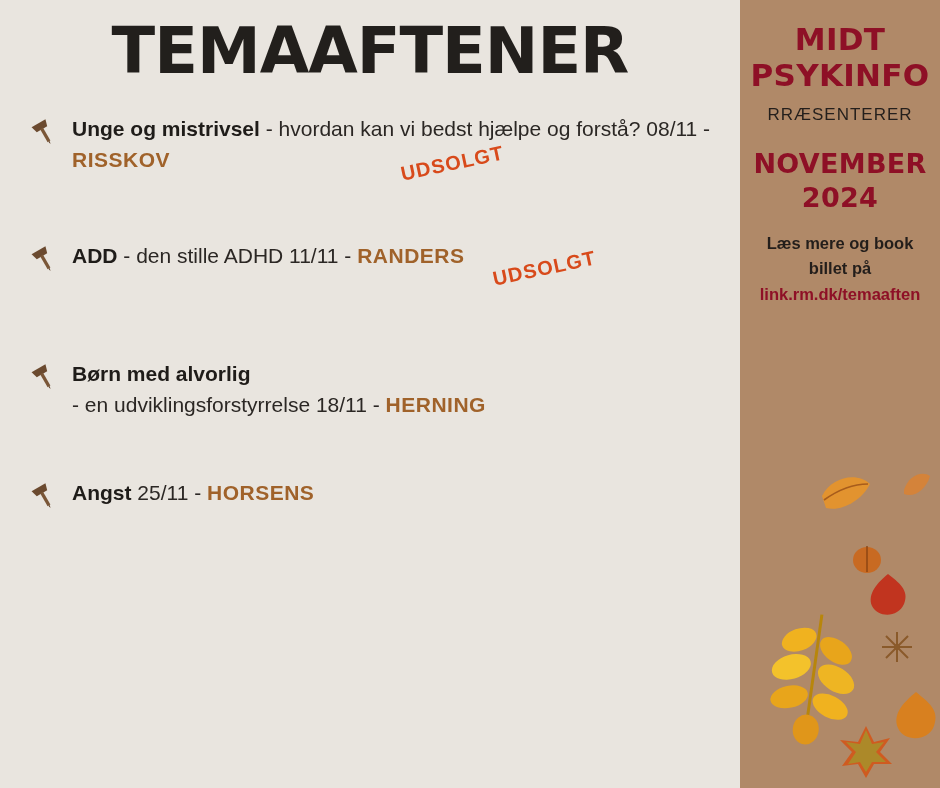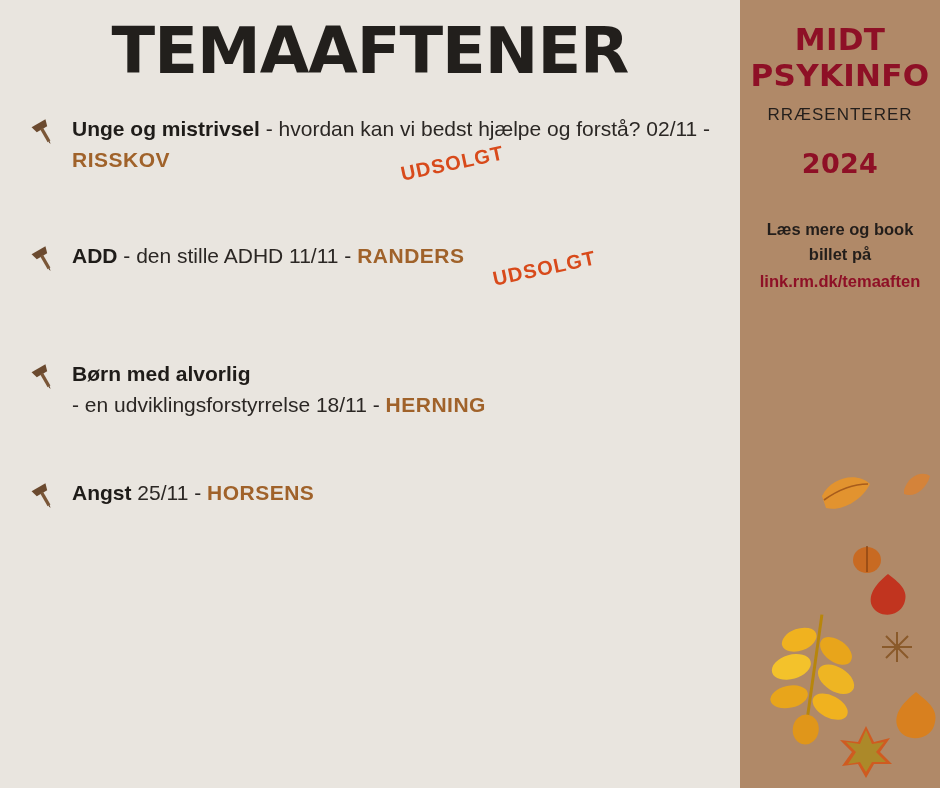--- a/index.html
+++ b/index.html
@@ -118,21 +118,21 @@
     margin-top: 22px;
     line-height: 1.25;
     letter-spacing: 0.3px;
   }
   .booking {
     font-family: "Liberation Sans", sans-serif;
     font-weight: bold;
     font-size: 16.5px;
     color: #231e1b;
     text-align: center;
-    margin-top: 36px;
+    margin-top: 16px;
     line-height: 1.5;
   }
   .booking .url {
     color: #8e1026;
     display: block;
     margin-top: 2px;
   }
   .leaf { position: absolute; }
 </style>
 </head>
@@ -150,21 +150,21 @@
         <span class="pin">
           <svg width="30" height="30" viewBox="0 0 30 30">
             <g transform="rotate(-30 15 15)">
               <path d="M7 6 L23 6 L21 13 L9 13 Z" fill="#6b4a2f"></path>
               <rect x="13.4" y="12" width="3.2" height="15" fill="#7a5637"></rect>
               <path d="M14.2 27 L15 30 L15.8 27 Z" fill="#5d3f26"></path>
             </g>
           </svg>
         </span>
         <div class="evt-line">
-          <span class="b">Unge og mistrivsel</span><span> - hvordan kan vi bedst hjælpe og forstå? 02/11 - </span><span class="place">RISSKOV</span>
+          <span class="b">Unge og mistrivsel</span><span> - hvordan kan vi bedst hjælpe og forstå? 08/11 - </span><span class="place">RISSKOV</span>
         </div>
         <span class="sold" id="sold-0">UDSOLGT</span>
       </div>
 
       <div class="event" style="margin-top:66px;">
         <span class="pin">
           <svg width="30" height="30" viewBox="0 0 30 30">
             <g transform="rotate(-30 15 15)">
               <path d="M7 6 L23 6 L21 13 L9 13 Z" fill="#6b4a2f"></path>
               <rect x="13.4" y="12" width="3.2" height="15" fill="#7a5637"></rect>
@@ -212,20 +212,21 @@
     </div>
   </div>
 
   <div class="right">
     <div class="brand">
       <div>MIDT</div>
       <div>PSYKINFO</div>
     </div>
     <div class="presents">RRÆSENTERER</div>
     <div class="month">
+      <div>NOVEMBER</div>
       <div>2024</div>
     </div>
     <div class="booking">
       <span>Læs mere og book</span><br>
       <span>billet på</span>
       <span class="url">link.rm.dk/temaaften</span>
     </div>
 
     <span class="leaf" style="left:78px; top:470px;">
       <svg width="56" height="46" viewBox="0 0 56 46">

